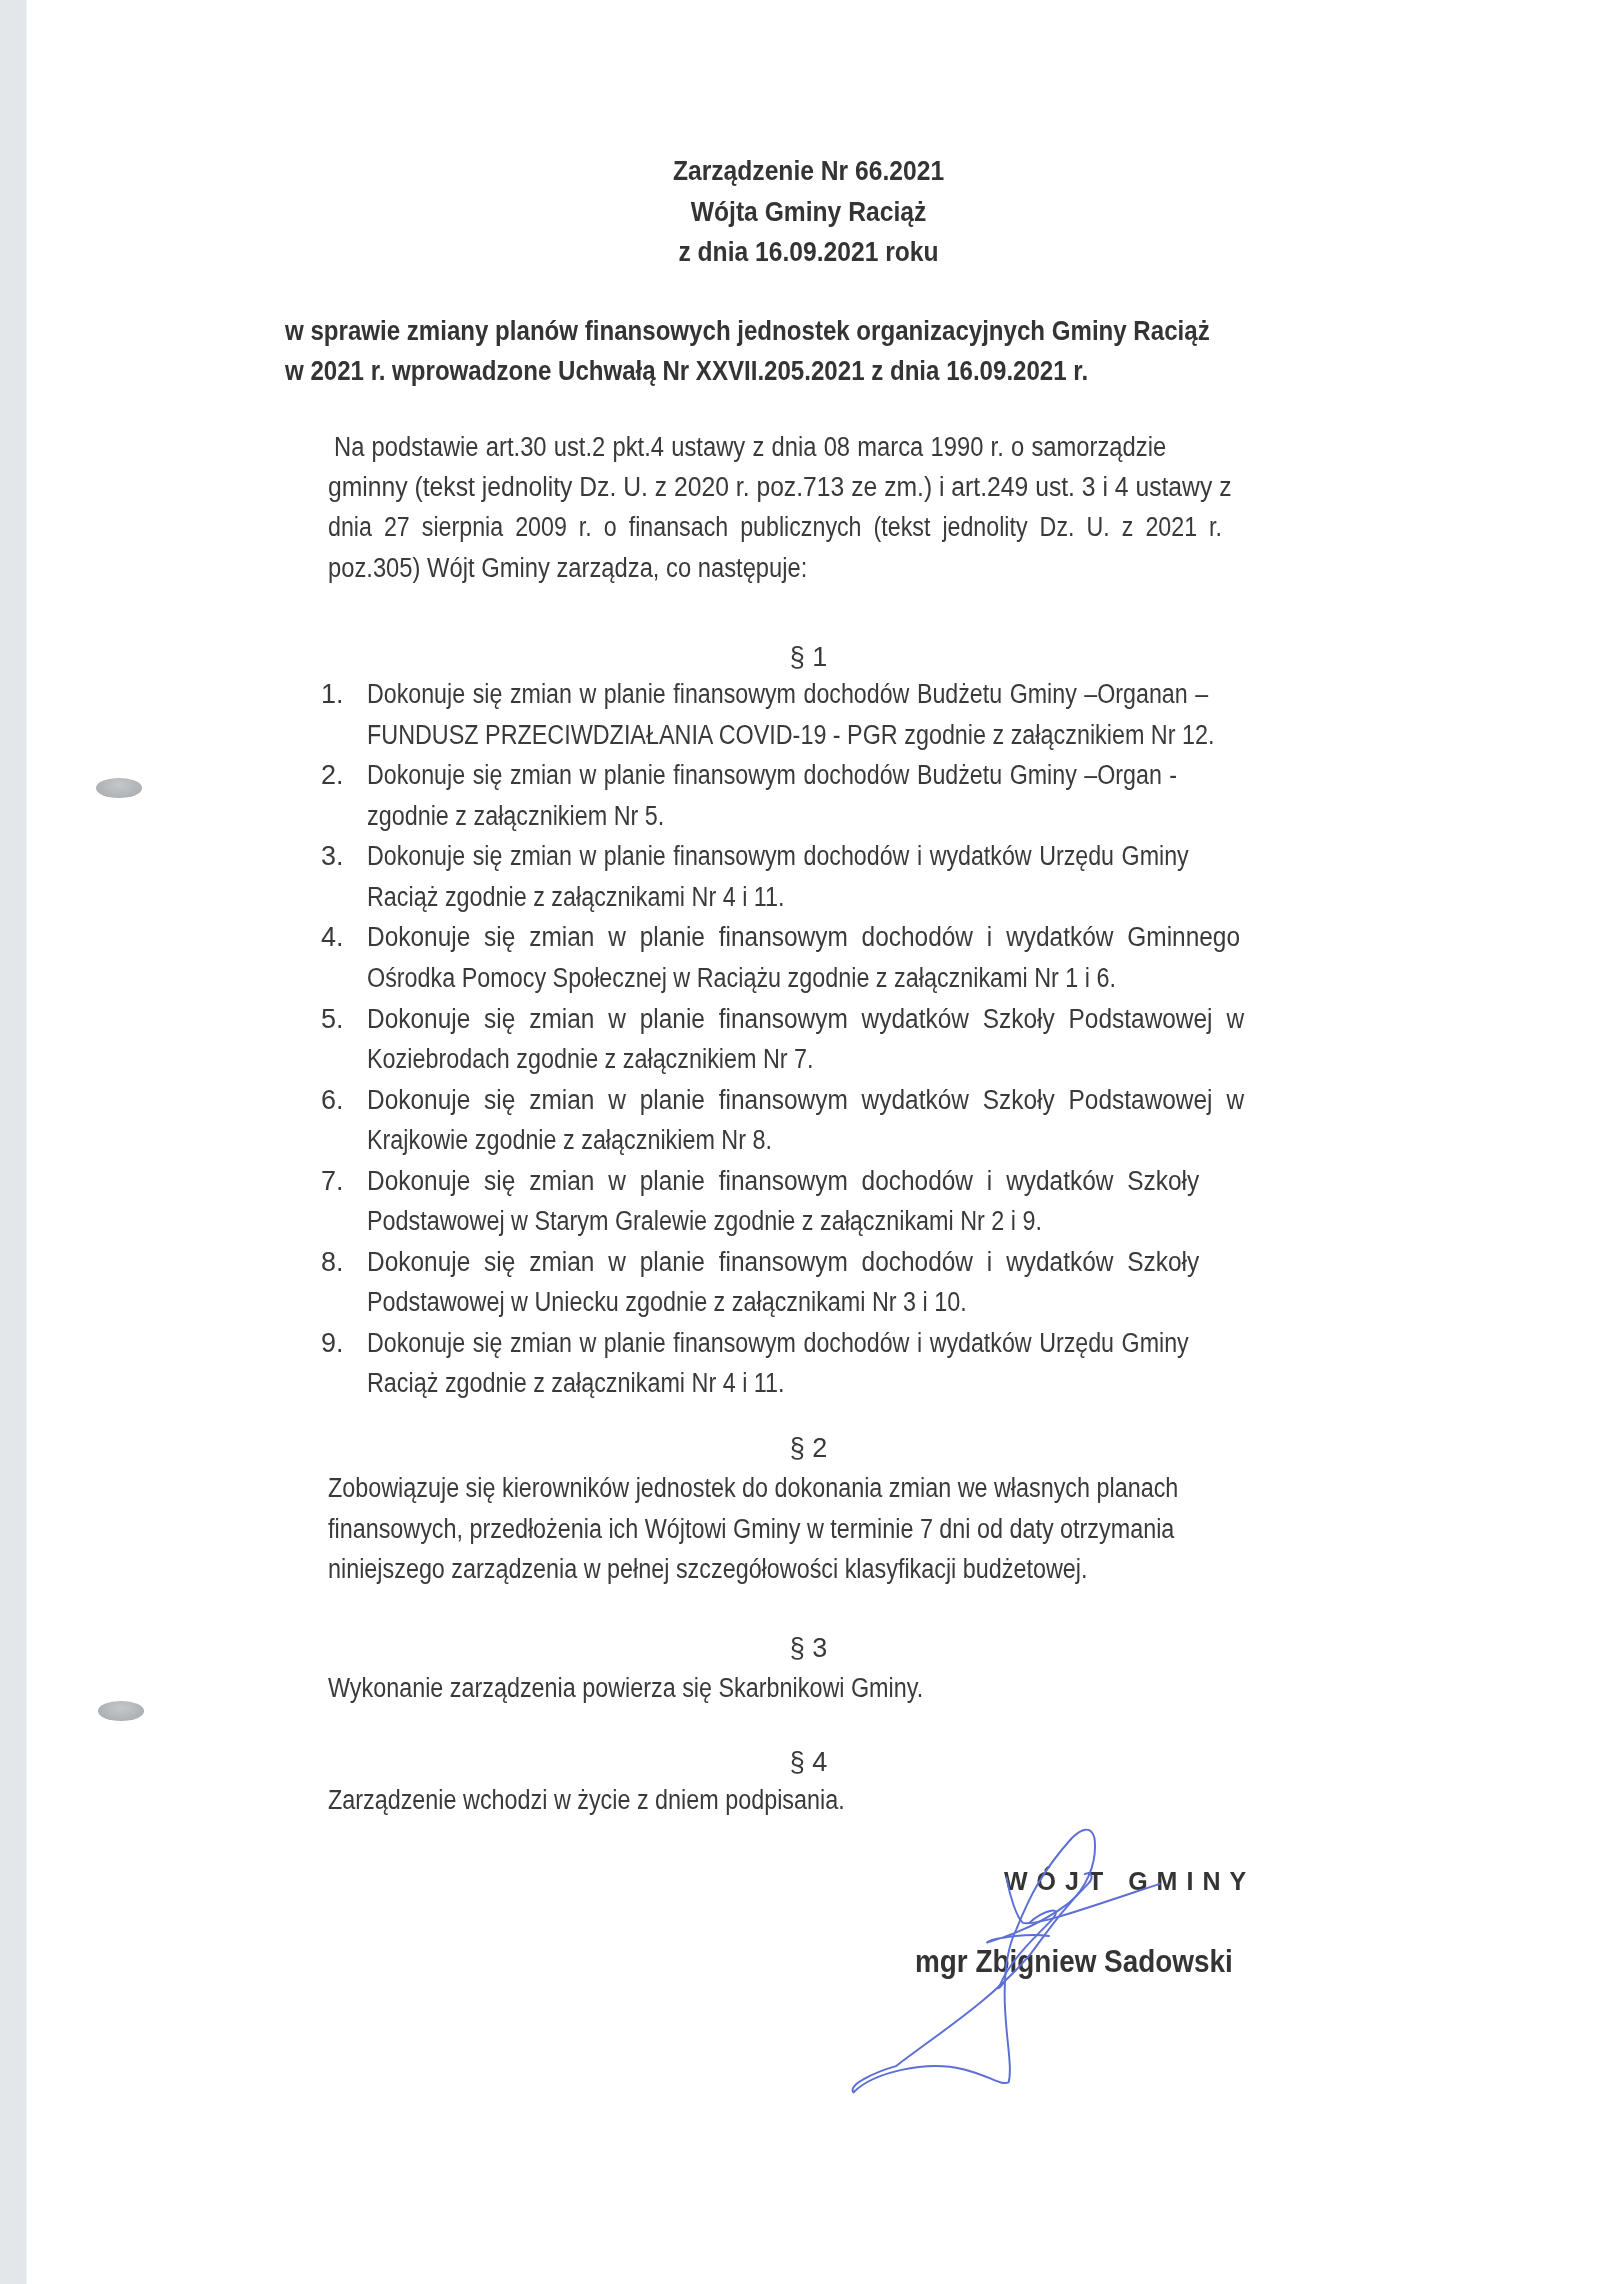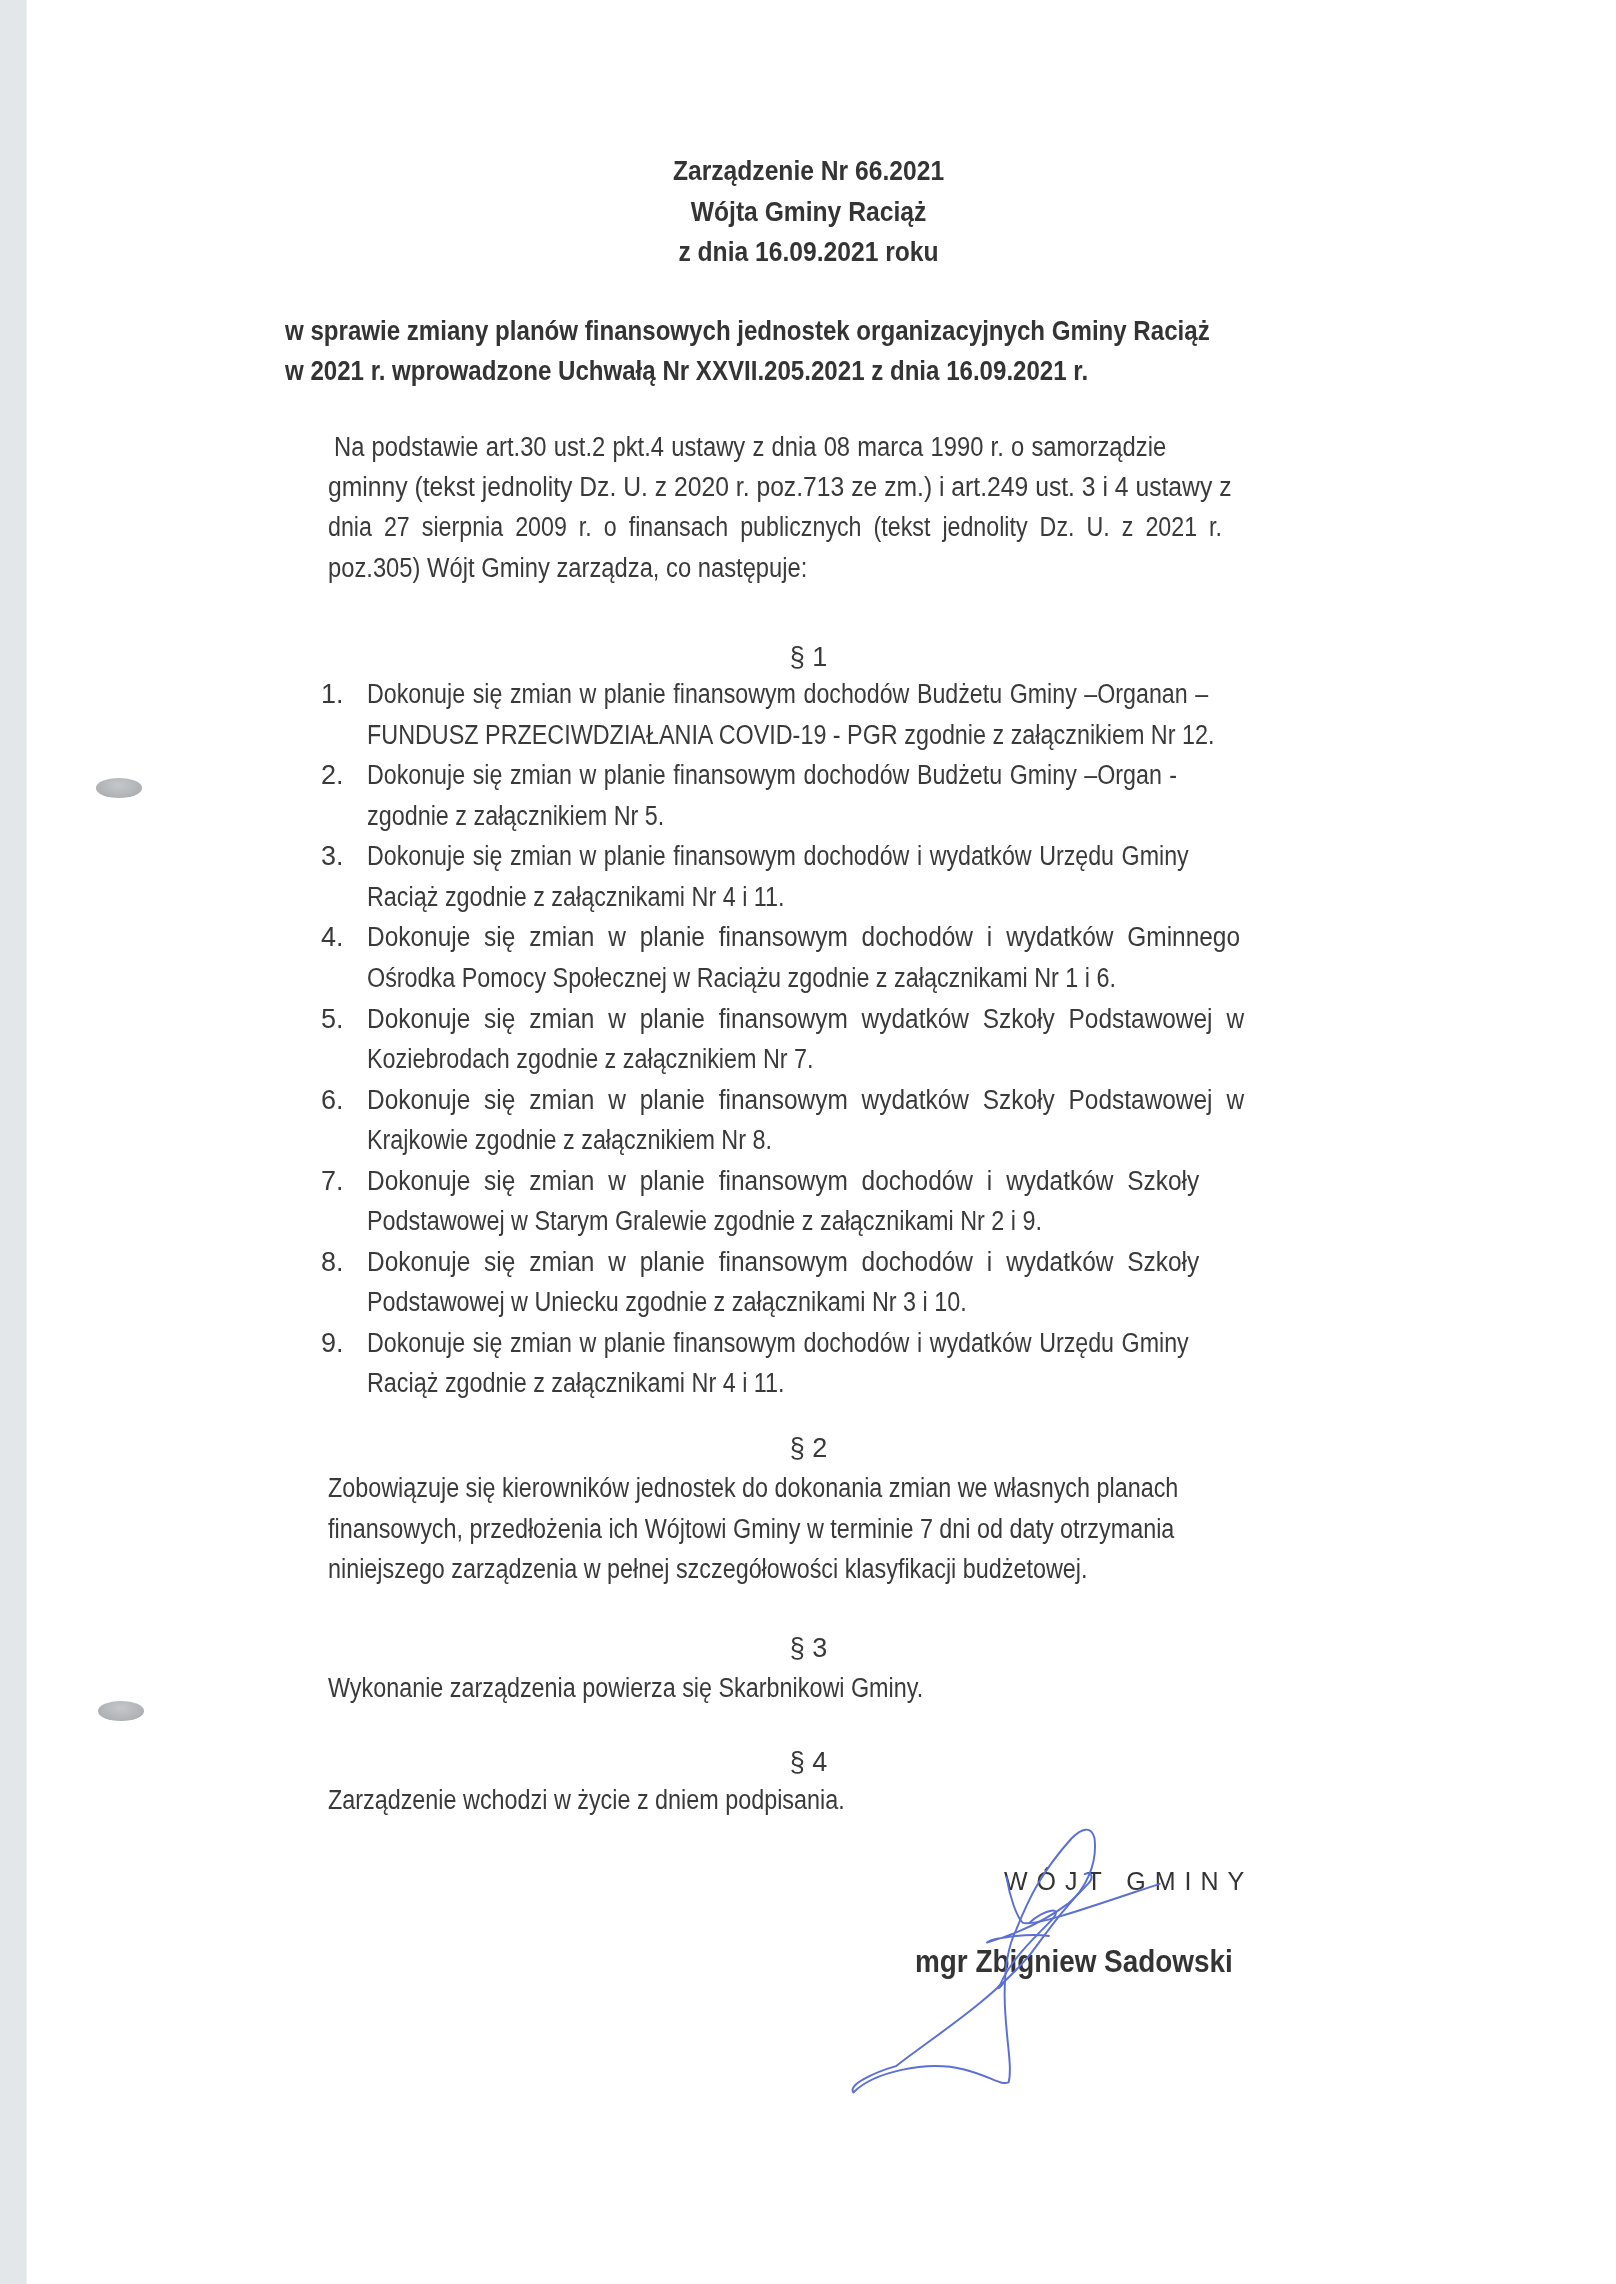--- a/index.html
+++ b/index.html
@@ -59,21 +59,21 @@
       position: absolute; left: 367px; font-size: 27px; color: #3a3a3a;
       white-space: nowrap; transform-origin: left top;
     }
 
     .body-line {
       position: absolute; left: 328px; font-size: 27px; color: #3a3a3a;
       white-space: nowrap; transform-origin: left top;
     }
 
     .sign-title {
-      position: absolute; left: 1004px; top: 1867px; font-weight: normal;
+      position: absolute; left: 1004px; top: 1867px; font-weight: bold;
       font-size: 25px; letter-spacing: 9px; color: #343434;
     }
     .sign-name {
       position: absolute; left: 915px; top: 1944px; font-weight: bold;
       font-size: 31px; color: #343434; transform-origin: left top; transform: scaleX(0.9);
     }
     .signature {
       position: absolute; left: 834px; top: 1812px; width: 521px; height: 326px;
       pointer-events: none;
     }

